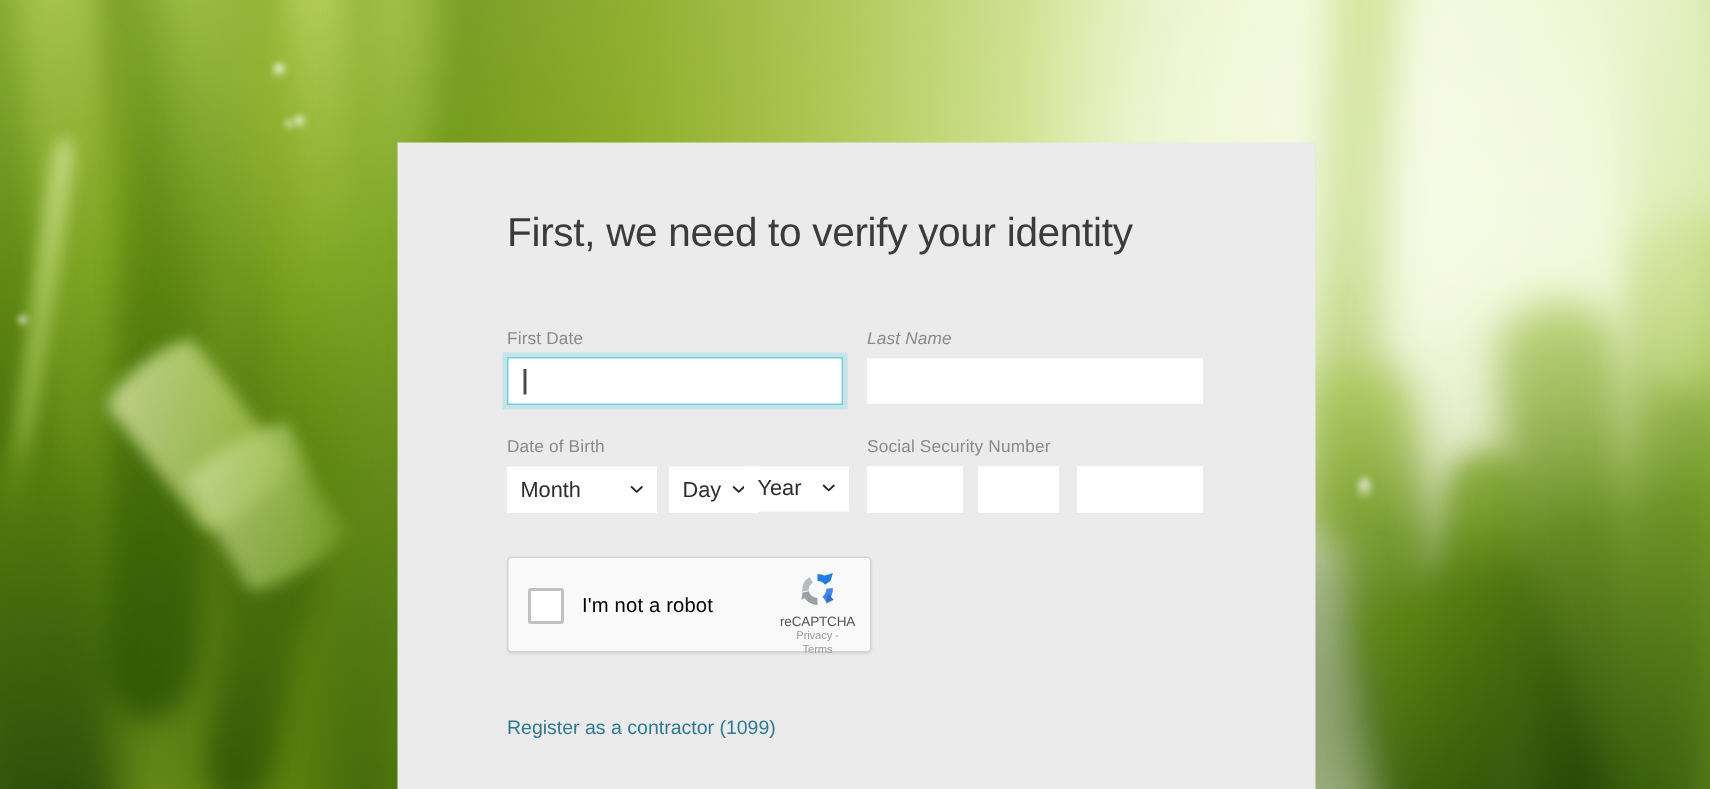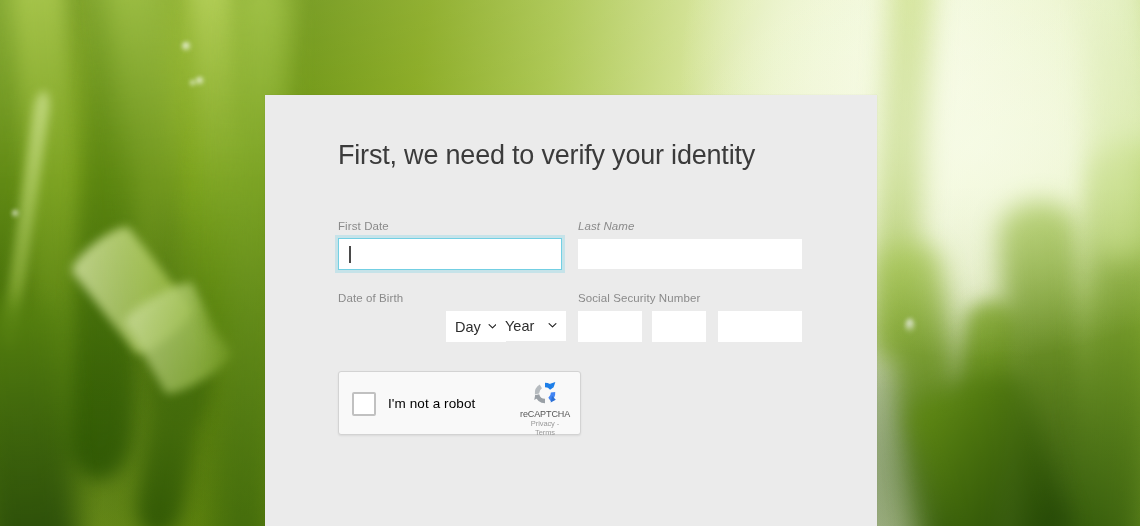--- a/index.html
+++ b/index.html
@@ -303,20 +303,28 @@
 
       <div class="field-label" style="left:73px; top:125px;">First Date</div>
       <input class="text-input focused" type="text" style="left: 73px; top: 143px; width: 224px; height: 32px;" placeholder="">
       <div class="caret" style="left:84px; top:151px;"></div>
 
       <div class="field-label" style="left:313px; top:125px;font-style:italic;">Last Name</div>
       <input class="text-input" type="text" style="left: 313px; top: 144px; width: 224px; height: 30px;" placeholder="">
 
       <div class="field-label" style="left:73px; top:197px;">Date of Birth</div>
 
+      <div class="sel-wrap" style="left:73px; top:216px; width:100px; height:31px;">
+        <span class="sel-text">Month</span>
+        <span class="chev">
+          <svg viewBox="0 0 10 10" width="9" height="9">
+              <path d="M1.2 3.4 L5 7 L8.8 3.4" fill="none" stroke="#222" stroke-width="1.3" stroke-linecap="round" stroke-linejoin="round"></path>
+            </svg>
+        </span>
+      </div>
 
       <div class="sel-wrap" style="left:181px; top:216px; width:60px; height:31px;">
         <span class="sel-text">Day</span>
         <span class="chev">
           <svg viewBox="0 0 10 10" width="9" height="9">
               <path d="M1.2 3.4 L5 7 L8.8 3.4" fill="none" stroke="#222" stroke-width="1.3" stroke-linecap="round" stroke-linejoin="round"></path>
             </svg>
         </span>
       </div>
 
@@ -347,18 +355,19 @@
               <path d="M32 54 a22 22 0 0 1 -21.5 -17.3 l9.1 -2.3 A12.8 12.8 0 0 0 32 44 z" fill="#9aa0a6"></path>
               <path d="M11 36 L9 47 L19 41 z" fill="#9aa0a6"></path>
               <path d="M10.4 35.2 A22 22 0 0 1 20.6 14.1 l4.9 8 A12.8 12.8 0 0 0 19.4 33 z" fill="#b6bbbf"></path>
             </svg>
           </span>
           <div class="rc-brand">reCAPTCHA</div>
           <div class="rc-terms">Privacy - Terms</div>
         </div>
       </div>
 
+      <a class="contractor-link" href="#">Register as a contractor (1099)</a>
 
 
     </div>
   </div>
 
 </div>
 
 </body></html>

